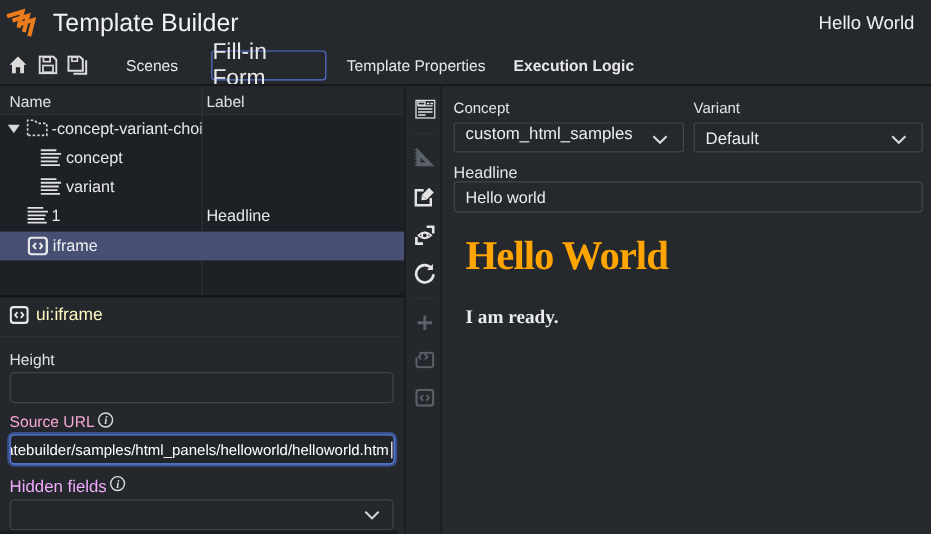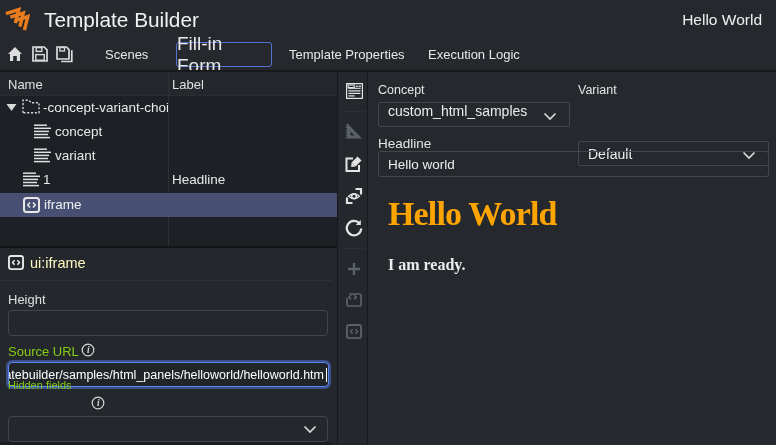--- a/index.html
+++ b/index.html
@@ -31,21 +31,21 @@
 </svg>
 
 <svg class="abs" style="left:56px;top:46px" width="19" height="17" viewBox="0 0 19 17">
   <path d="M1 1 h9.4 l2.6 2.6 v9.4 h-12 Z" fill="none" stroke="#dcdcdc" stroke-width="1.7"></path>
   <rect x="3.9" y="1.6" width="4.6" height="3.4" fill="none" stroke="#dcdcdc" stroke-width="1.3"></rect>
   <path d="M15.8 4.2 v11.3 h-10.6" fill="none" stroke="#dcdcdc" stroke-width="1.7"></path>
 </svg>
 <div class="abs" style="left:105px;top:47px;font-size:13px;color:#e8e8e8;">Scenes</div>
 <div class="abs" style="left:176px;top:42px;width:96px;height:25px;border:1.5px solid #5472d3;border-radius:3px;display:flex;align-items:center;justify-content:center;font-size:19px;color:#e8e8e8;">Fill-in Form</div>
 <div class="abs" style="left:289px;top:47px;font-size:13px;color:#e8e8e8;">Template Properties</div>
-<div class="abs" style="left:428px;top:47px;font-size:13px;color:#e8e8e8;">Execution Logic</div>
+<div class="abs" style="left:428px;top:47px;font-size:13px;color:#e8e8e8;font-weight:bold;">Execution Logic</div>
 
 <div class="abs" style="left:0;top:70px;width:776px;height:2px;background:#17191c;"></div>
 
 <div class="abs" style="left:0;top:72px;width:337px;height:175px;background:#1d2125;">
 
   <div class="abs" style="left:0;top:0;width:337px;height:23px;background:#24282c;"></div>
   <div class="abs" style="left:8px;top:5px;font-size:13px;color:#e0e0e0;">Name</div>
   <div class="abs" style="left:172px;top:5px;font-size:13px;color:#e0e0e0;">Label</div>
   <div class="abs" style="left:0;top:23px;width:337px;height:1px;background:#2a2e33;"></div>
 
@@ -108,31 +108,31 @@
   <svg class="abs" style="left:8px;top:7px" width="16" height="15" viewBox="0 0 17 16">
     <rect x="1" y="1" width="15" height="14" rx="2.5" fill="none" stroke="#e8e8e8" stroke-width="2"></rect>
     <path d="M7 5.5 L4.8 8 L7 10.5 M10 5.5 L12.2 8 L10 10.5" fill="none" stroke="#e8e8e8" stroke-width="1.6"></path>
   </svg>
   <div class="abs" style="left:30px;top:7px;font-size:14.5px;color:#fef9c3;">ui:iframe</div>
   <div class="abs" style="left:0;top:32px;width:332px;height:1px;background:#2e3237;"></div>
 
   <div class="abs" style="left:8px;top:44px;font-size:13px;color:#e0e0e0;">Height</div>
   <div class="abs" style="left:8px;top:62px;width:320px;height:26px;border:1px solid #41464c;border-radius:4px;"></div>
 
-  <div class="abs" style="left:8px;top:96px;font-size:13px;color:#84cc16;">Source URL</div>
+  <div class="abs" style="left:8px;top:96px;font-size:13px;color:#f9a8d4;">Source URL</div>
   <svg class="abs" style="left:81px;top:95px" width="14" height="14" viewBox="0 0 14 14">
     <circle cx="7" cy="7" r="5.8" fill="none" stroke="#d8d8d8" stroke-width="1.2"></circle>
     <text x="7.3" y="10.4" font-size="9.5" font-style="italic" font-family="Liberation Serif,serif" fill="#d8d8d8" text-anchor="middle" font-weight="bold">i</text>
   </svg>
   <div class="abs" style="left:8px;top:114px;width:321px;height:25px;background:#212529;border:1.5px solid #5d86ec;border-radius:4px;box-shadow:0 0 0 2px rgba(76,112,220,0.55);display:flex;align-items:center;justify-content:flex-end;overflow:hidden;">
     <span style="font-size:12.5px;color:#fff;white-space:nowrap;flex:none;">latebuilder/samples/html_panels/helloworld/helloworld.htm</span>
       <span style="display:inline-block;width:1px;height:14px;background:#fff;margin-left:2px;margin-right:1px;flex:none;"></span>
   </div>
 
-  <div class="abs" style="left:8px;top:131px;font-size:11px;color:#84cc16;">Hidden fields</div>
+  <div class="abs" style="left:8px;top:149px;font-size:14px;color:#f0abfc;">Hidden fields</div>
   <svg class="abs" style="left:91px;top:148px" width="14" height="14" viewBox="0 0 14 14">
     <circle cx="7" cy="7" r="5.8" fill="none" stroke="#d8d8d8" stroke-width="1.2"></circle>
     <text x="7.3" y="10.4" font-size="9.5" font-style="italic" font-family="Liberation Serif,serif" fill="#d8d8d8" text-anchor="middle" font-weight="bold">i</text>
   </svg>
   <div class="abs" style="left:8px;top:168px;width:320px;height:26px;border:1px solid #41464c;border-radius:4px;">
     <svg class="abs" style="right:10px;top:8px" width="14" height="9" viewBox="0 0 14 9">
         <path d="M1.5 1.5 L7 7 L12.5 1.5" fill="none" stroke="#d8d8d8" stroke-width="1.7"></path>
       </svg>
   </div>
   <div class="abs" style="left:0;top:194px;width:332px;height:3px;background:#1a1d20;"></div>
@@ -203,21 +203,21 @@
 <div class="abs" style="left:369px;top:72px;width:407px;height:373px;background:#25292d;">
   <div class="abs" style="left:9px;top:11px;font-size:12.5px;color:#e4e4e4;">Concept</div>
   <div class="abs" style="left:209px;top:11px;font-size:12.5px;color:#e4e4e4;">Variant</div>
 
   <div class="abs" style="left:9px;top:30px;width:192px;height:25px;border:1px solid #42474d;border-radius:2px;display:flex;align-items:flex-start;">
     <span style="font-size:14px;color:#ececec;margin-left:9px;">custom_html_samples</span>
     <svg class="abs" style="right:12px;top:9px" width="14" height="9" viewBox="0 0 14 9">
         <path d="M1.5 1.5 L7 7 L12.5 1.5" fill="none" stroke="#d8d8d8" stroke-width="1.7"></path>
       </svg>
   </div>
-  <div class="abs" style="left:209px;top:30px;width:191px;height:25px;border:1px solid #42474d;border-radius:2px;display:flex;align-items:center;margin-top:39px;">
+  <div class="abs" style="left:209px;top:30px;width:191px;height:25px;border:1px solid #42474d;border-radius:2px;display:flex;align-items:center;">
     <span style="font-size:14px;color:#ececec;margin-left:9px;">Default</span>
     <svg class="abs" style="right:12px;top:9px" width="14" height="9" viewBox="0 0 14 9">
         <path d="M1.5 1.5 L7 7 L12.5 1.5" fill="none" stroke="#d8d8d8" stroke-width="1.7"></path>
       </svg>
   </div>
 
   <div class="abs" style="left:9px;top:64px;font-size:13.5px;color:#e4e4e4;">Headline</div>
   <div class="abs" style="left:9px;top:79px;width:391px;height:26px;border:1px solid #41464c;border-radius:3px;display:flex;align-items:center;">
     <span style="font-size:13.5px;color:#ececec;margin-left:9px;">Hello world</span>
   </div>

